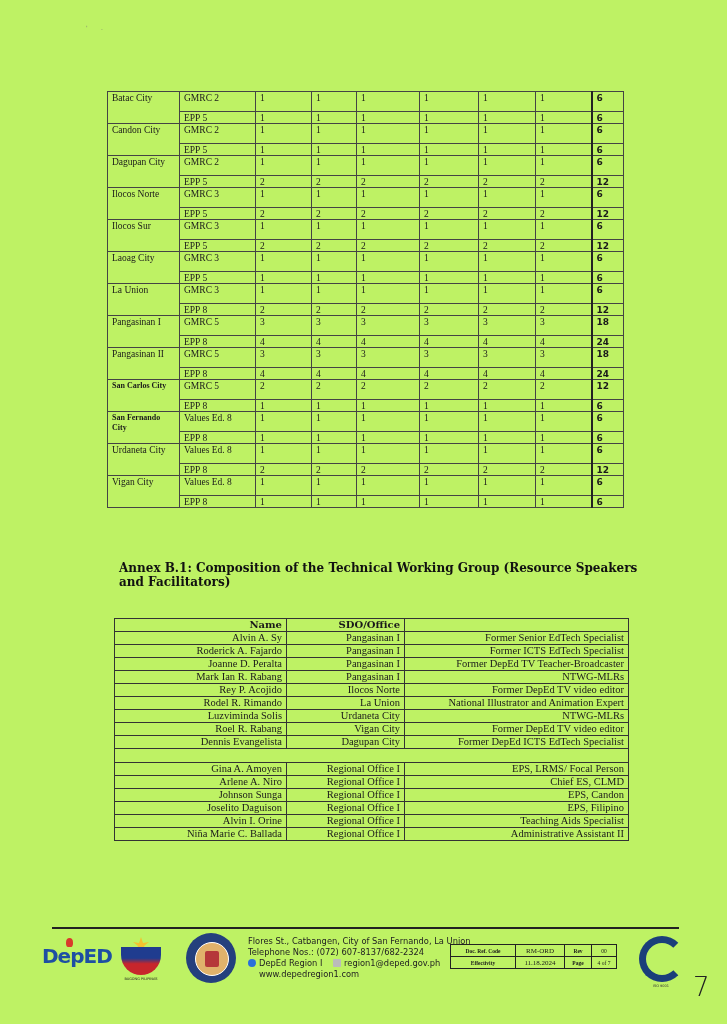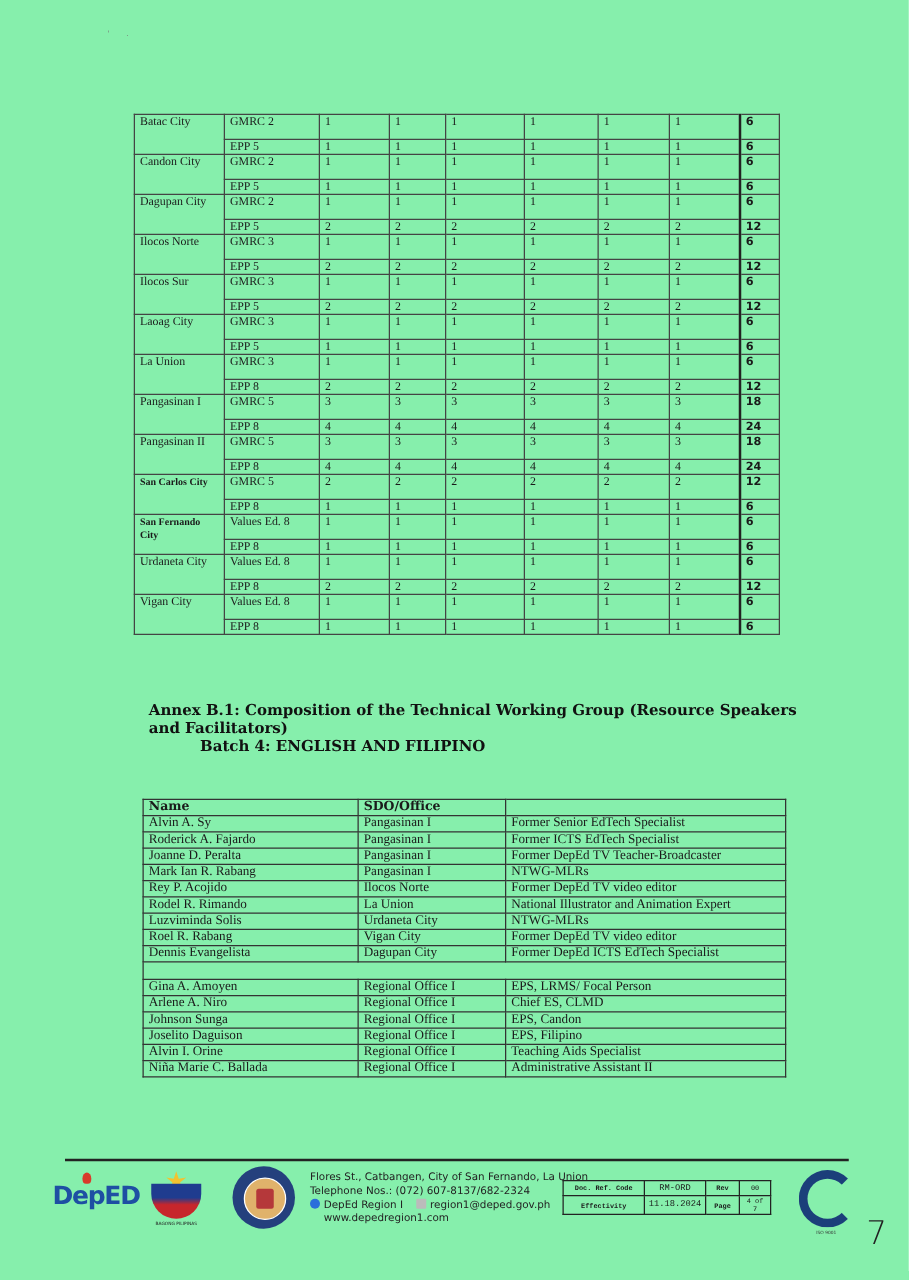--- a/index.html
+++ b/index.html
@@ -1,32 +1,32 @@
 <!DOCTYPE html>
 <html><head>
 <meta charset="utf-8">
 <style>
   html, body { margin:0; padding:0; background:#ffffff; }
   body { width:727px; height:1024px; position:relative; overflow:hidden; font-family:"DejaVu Serif", serif; color:#1a1a1a; }
-  .page { position:absolute; inset:0; background:#86efac; }
+  .page { position:absolute; inset:0; background:#bef264; }
 
   
   .alloc-table { position:absolute; left:107px; top:91px; width:516px; border-collapse:collapse; table-layout:fixed; font-family:"Liberation Serif", serif; font-size:9.5px; }
   .alloc-table td { border:1px solid #444; padding:1px 4px 0 4px; vertical-align:top; line-height:10px; }
   .alloc-table td.sdo { font-size:9.5px; }
   .alloc-table td.sdo.small { font-size:8px;font-weight:bold; }
   .alloc-table td.total { font-weight:bold; font-family:"DejaVu Sans", sans-serif; font-size:9px; border-left:2px solid #222; }
   .alloc-table tr.first-sub td { height:18px; }
   .alloc-table tr.second-sub td { height:9px; }
 
   .annex-title { position:absolute; left:119px; top:561px; width:520px; font-family:"DejaVu Serif", serif; font-weight:bold; font-size:12px; line-height:14px; color:#111; }
   .batch-title { position:absolute; left:160px; top:590px; font-family:"DejaVu Serif", serif; font-weight:bold; font-size:12px; color:#111; }
 
   
-  .twg-table { position:absolute; left:114px; top:639px; width:514px; border-collapse:collapse; table-layout:fixed; font-family:"Liberation Serif", serif; font-size:10.5px; }
+  .twg-table { position:absolute; left:114px; top:618px; width:514px; border-collapse:collapse; table-layout:fixed; font-family:"Liberation Serif", serif; font-size:10.5px;text-align:right; }
   .twg-table td { border:1px solid #333; padding:0 4px; height:12px; line-height:12px; white-space:nowrap; overflow:hidden; }
   .twg-table tr.hdr td { font-weight:bold; font-family:"DejaVu Serif", serif; font-size:10px; }
   .twg-table tr.spacer td { height:13px; border-left:1px solid #333; border-right:1px solid #333; }
 
   
   .footer-rule { position:absolute; left:52px; top:927px; width:627px; height:2px; background:#222; }
   .logo-deped { position:absolute; left:42px; top:944px; width:62px; height:30px; }
   .logo-deped .txt { font-family:"DejaVu Sans", sans-serif; font-weight:bold; font-size:20px; color:#1e4fa3; letter-spacing:-1px; }
   .logo-deped .flame { position:absolute; left:24px; top:-6px; width:7px; height:9px; background:#d93a2b; border-radius:50% 50% 40% 40%; }
   .logo-bp { position:absolute; left:118px; top:937px; width:46px; height:46px; }
@@ -35,21 +35,21 @@
   .logo-bp .cap { position:absolute; left:0; top:40px; width:46px; font-family:"DejaVu Sans", sans-serif; font-size:3.5px; text-align:center; color:#222; }
   .logo-seal { position:absolute; left:186px; top:933px; width:50px; height:50px; border-radius:50%; background:#24407d; }
   .logo-seal .inner { position:absolute; left:9px; top:9px; width:32px; height:32px; border-radius:50%; background:#e0b26b; border:1px solid #fff; }
   .logo-seal .core { position:absolute; left:9px; top:8px; width:14px; height:16px; background:#b5383a; border-radius:2px; }
 
   .footer-contact { position:absolute; left:248px; top:936px; font-family:"DejaVu Sans", sans-serif; font-size:8.3px; line-height:11px; color:#222; }
   .footer-contact .row-icon { display:inline-block; width:8px; height:8px; border-radius:50%; background:#2a6fdb; vertical-align:-1px; margin-right:3px; }
   .footer-contact .row-icon.mail { background:#bbb; border-radius:1px; margin-left:8px; }
   .footer-contact .row-icon.web { background:transparent; }
 
-  .docref { position:absolute; left:450px; top:944px; border-collapse:collapse; font-family:Liberation Mono, monospace; font-size:5.5px; }
+  .docref { position:absolute; left:450px; top:944px; border-collapse:collapse; font-family:Liberation Serif, serif; font-size:5.5px; }
   .docref td { border:1px solid #222; height:11px; padding:0 3px; text-align:center; }
   .docref td.lbl { font-weight:bold; }
 
   .iso { position:absolute; left:639px; top:936px; width:44px; height:44px; }
   .iso .ring { position:absolute; left:0; top:0; width:32px; height:32px; border-radius:50%; border:7px solid #1b3f7a; border-right-color:transparent; }
   .iso .cap { position:absolute; left:0; top:48px; width:44px; text-align:center; font-family:"DejaVu Sans", sans-serif; font-size:3.5px; color:#333; }
   .hand-seven { position:absolute; left:693px; top:972px; font-family:"DejaVu Sans", sans-serif; font-size:26px; color:#222; font-weight:300; }
 
   .specks { position:absolute; left:86px; top:24px; font-size:6px; color:#777; }
 </style>
@@ -342,21 +342,20 @@
           <td>1</td>
           <td>1</td>
           <td>1</td>
           <td>1</td>
           <td class="total">6</td>
         </tr>
       </tbody>
   </table>
 
   <div class="annex-title">Annex B.1: Composition of the Technical Working Group (Resource Speakers and Facilitators)</div>
-  <div class="batch-title">Batch 4: ENGLISH AND FILIPINO</div>
 
   <table class="twg-table">
     <colgroup>
         <col style="width:172px">
         <col style="width:118px">
         <col style="width:224px">
       </colgroup>
     <tbody id="twg-body">
       <tr class="hdr">
         <td>Name</td>

